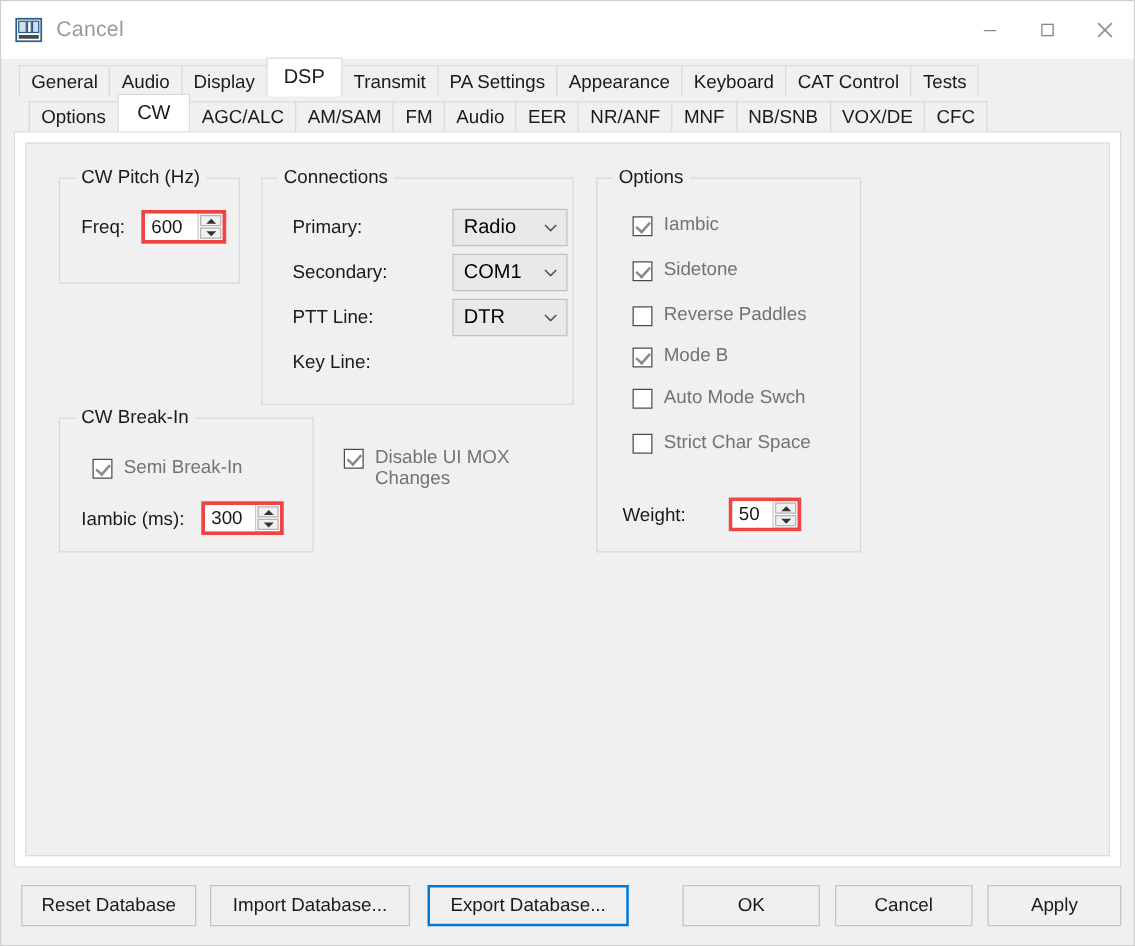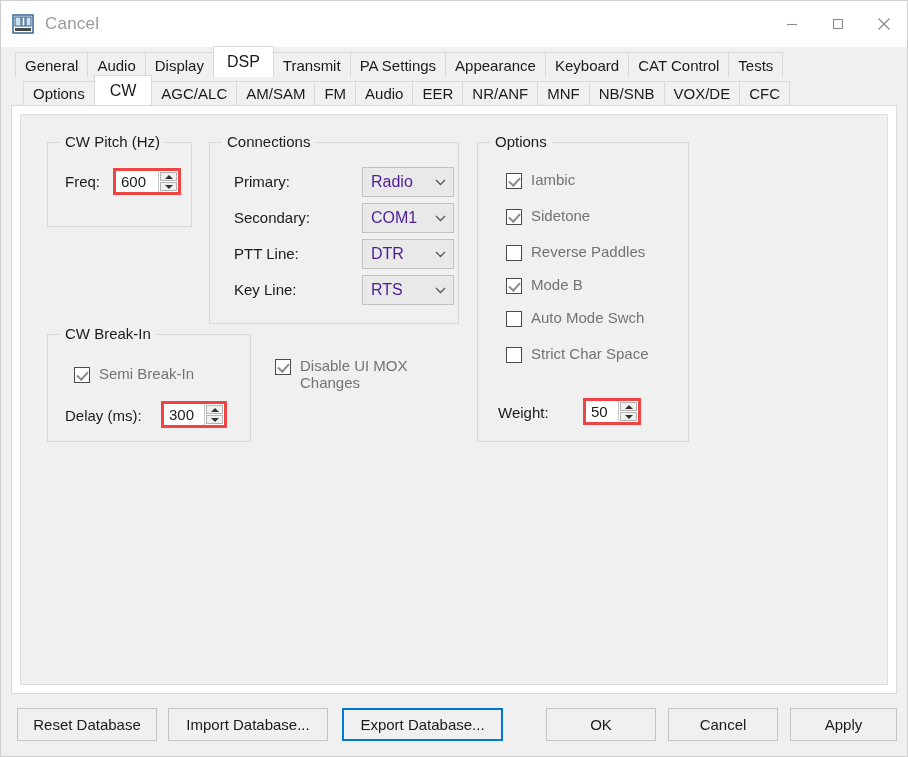--- a/index.html
+++ b/index.html
@@ -218,21 +218,21 @@
   .combo {
     position: absolute;
     height: 30px;
     box-sizing: border-box;
     border: 1px solid #c2c2c2;
     background: #e9e9e9;
     display: flex;
     align-items: center;
     padding: 0 6px 0 8px;
     font-size: 16px;
-    color: #4c1d95;
+    color: #000000;
   }
   .combo .ctext { flex: 1 1 auto; white-space: nowrap; }
   .combo .chev {
     flex: none;
     width: 14px;
     display: flex;
     align-items: center;
     justify-content: center;
   }
 
@@ -408,28 +408,20 @@
         <div class="combo" style="left:152px; top:96px; width:92px;">
           <span class="ctext">DTR</span>
           <span class="chev">
             <svg width="11" height="7" viewBox="0 0 11 7">
                 <polyline points="1,1 5.5,5.5 10,1" fill="none" stroke="#555" stroke-width="1.3"></polyline>
               </svg>
           </span>
         </div>
 
         <div class="lbl" style="left:24px; top:138px;">Key Line:</div>
-        <div class="combo" style="left:152px; top:132px; width:92px;">
-          <span class="ctext">RTS</span>
-          <span class="chev">
-            <svg width="11" height="7" viewBox="0 0 11 7">
-                <polyline points="1,1 5.5,5.5 10,1" fill="none" stroke="#555" stroke-width="1.3"></polyline>
-              </svg>
-          </span>
-        </div>
       </div>
 
       <div class="group" style="left:456px; top:27px; width:212px; height:300px;">
         <div class="glabel">Options</div>
 
         <div class="cb" style="left:28px; top:28px;">
           <span class="box checked"></span>
           <span class="cblabel">Iambic</span>
         </div>
         <div class="cb" style="left:28px; top:64px;">
@@ -468,21 +460,21 @@
       </div>
 
       <div class="group" style="left:26px; top:219px; width:204px; height:108px;">
         <div class="glabel">CW Break-In</div>
 
         <div class="cb" style="left:26px; top:30px;">
           <span class="box checked"></span>
           <span class="cblabel">Semi Break-In</span>
         </div>
 
-        <div class="lbl" style="left:17px; top:72px;">Delay (ms):</div>
+        <div class="lbl" style="left:17px; top:72px;">Iambic (ms):</div>
         <div class="spin" style="left:113px; top:66px; width:66px;">
           <div class="val">300</div>
           <div class="arrows">
             <div class="ab">
                 <div class="tri-up"></div>
               </div>
             <div class="ab">
                 <div class="tri-dn"></div>
               </div>
           </div>

